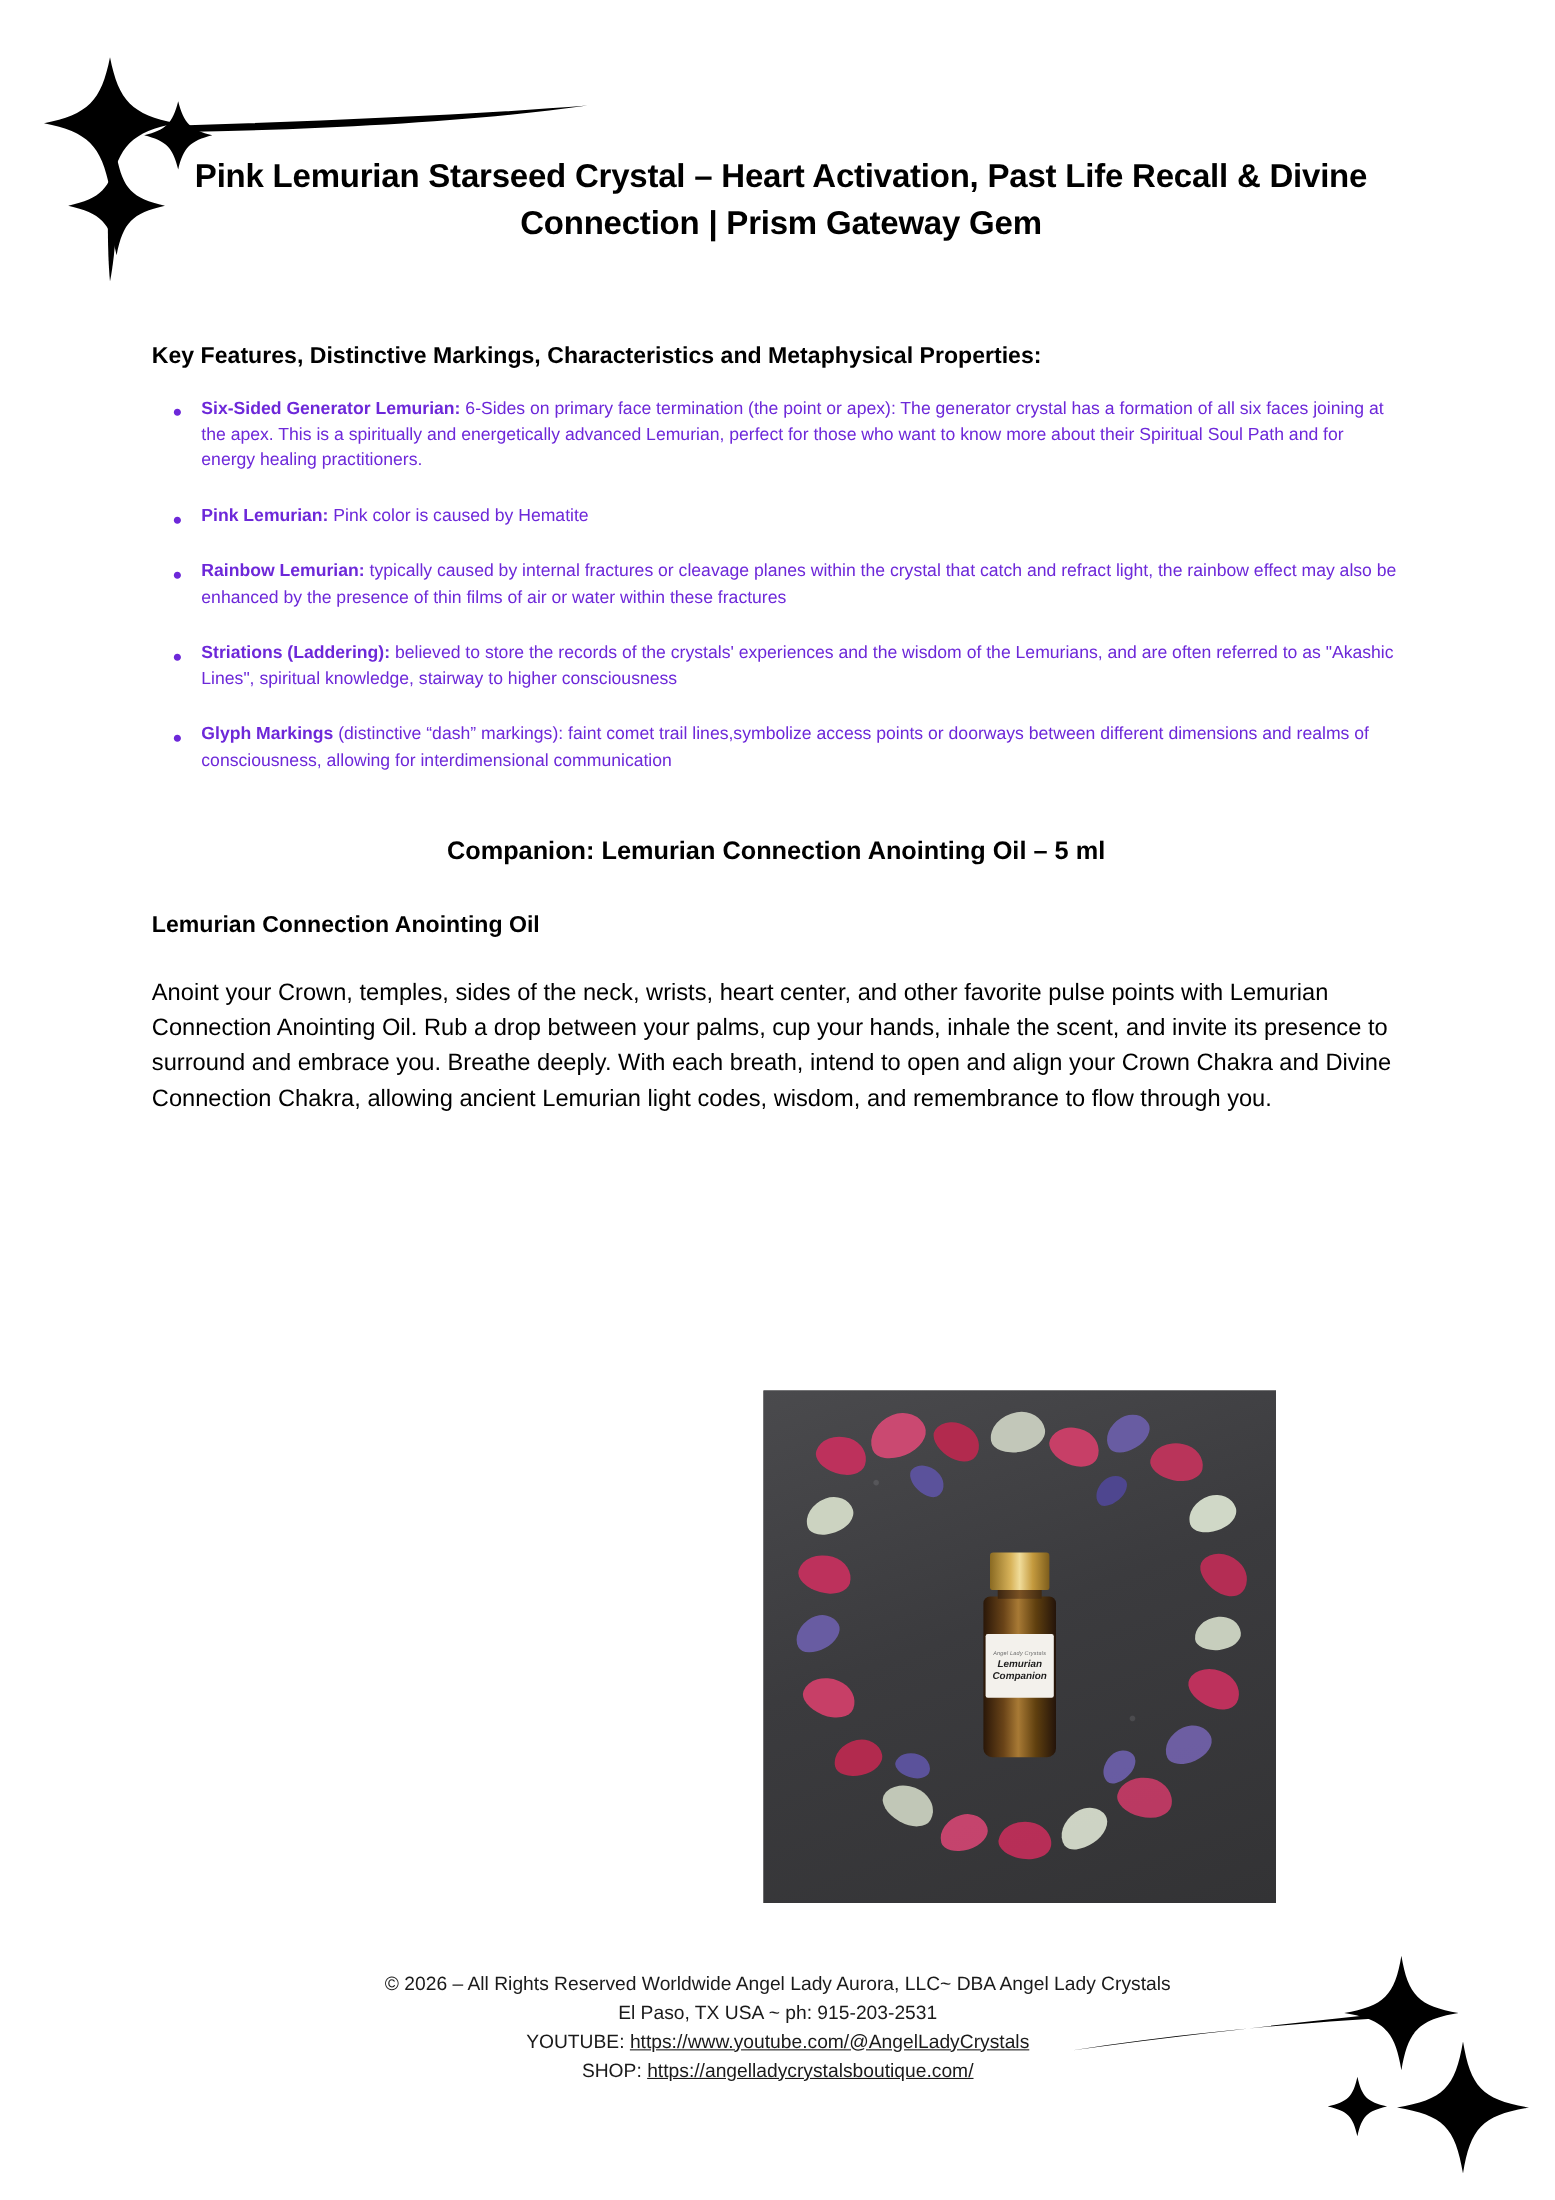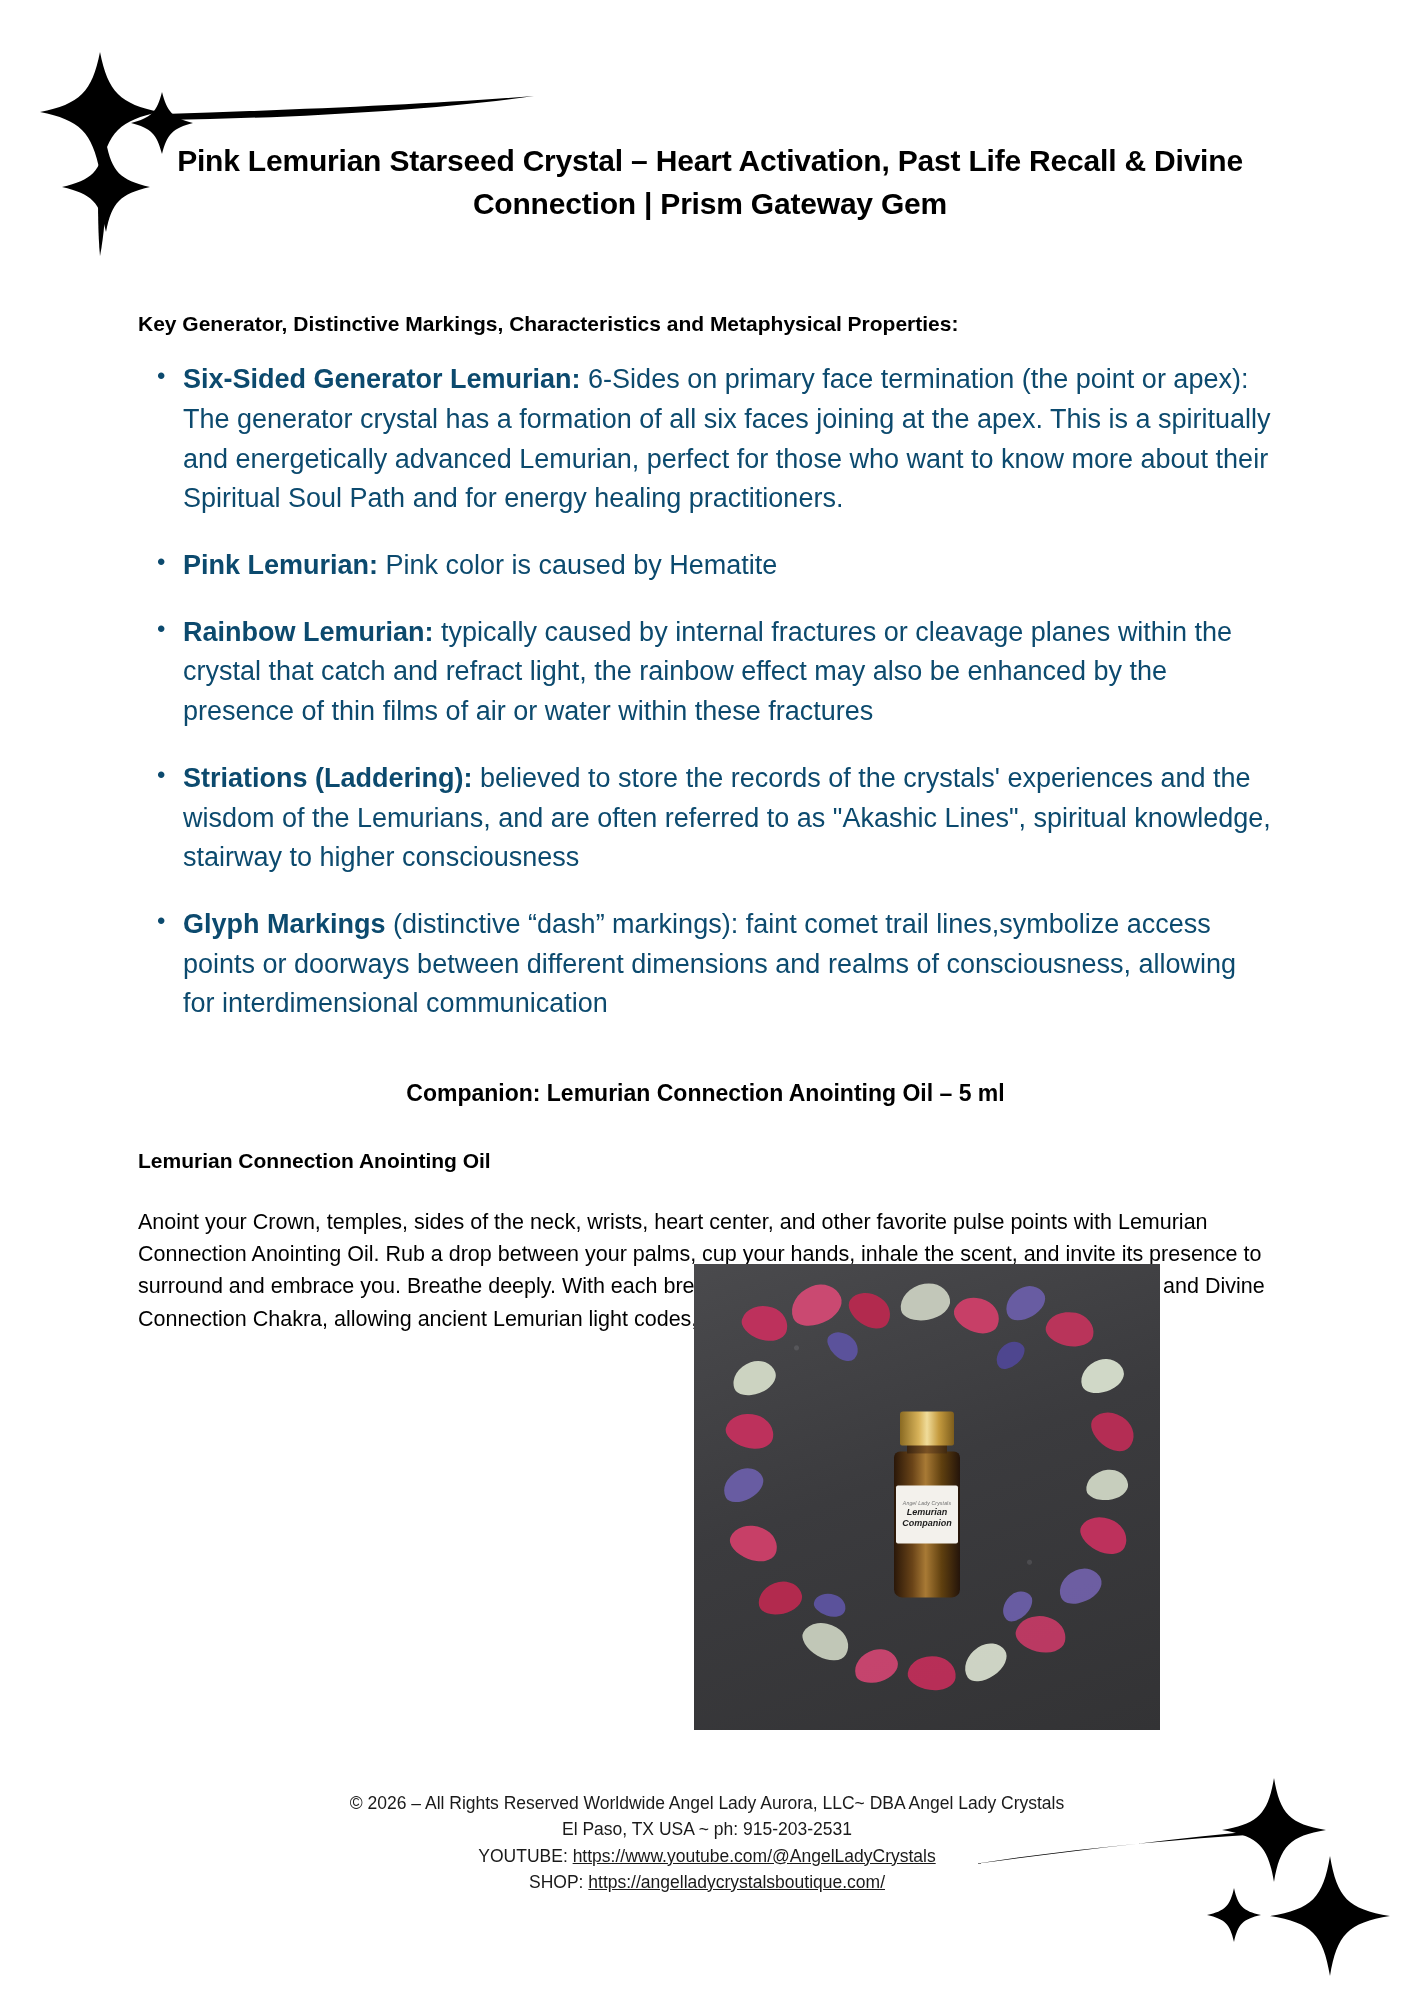--- a/index.html
+++ b/index.html
@@ -69,24 +69,24 @@
   }
 
   ul.features {
     list-style: none;
     margin: 0;
     padding: 0;
   }
   ul.features li {
     position: relative;
     padding-left: 45px;
-    font-size: 27px;
+    font-size: 16px;
     line-height: 1.47;
     margin-bottom: 27px;
-    color: #0c4a6e;
+    color: #6d28d9;
   }
   ul.features li:before {
     content: "\2022";
     position: absolute;
     left: 19px;
     top: -2px;
     font-size: 24px;
     line-height: 1.47;
   }
   ul.features li b {
@@ -225,21 +225,21 @@
     <path d="M128 62 C133 82, 139 88, 159 93 C139 98, 133 104, 128 124 C123 104, 117 98, 97 93 C117 88, 123 82, 128 62 Z" fill="#000"></path>
     <path d="M72 112 C78 142, 86 150, 116 157 C86 164, 78 172, 72 202 C66 172, 58 164, 28 157 C58 150, 66 142, 72 112 Z" fill="#000"></path>
     <path d="M130 84 C260 80, 400 74, 500 66 C400 80, 260 88, 130 90 Z" fill="#000"></path>
     <path d="M72 158 C72 180, 70 205, 66 226 C64 205, 64 180, 64 158 Z" fill="#000"></path>
   </svg>
 
   <div class="title">Pink Lemurian Starseed Crystal – Heart Activation, Past Life Recall &amp; Divine Connection | Prism Gateway Gem</div>
 
   <div class="content">
 
-    <div class="section-heading">Key Generator, Distinctive Markings, Characteristics and Metaphysical Properties:</div>
+    <div class="section-heading">Key Features, Distinctive Markings, Characteristics and Metaphysical Properties:</div>
 
     <ul class="features">
       <li>
         <b>Six-Sided Generator Lemurian:</b><span> 6-Sides on primary face termination (the point or apex): The generator crystal has a formation of all six faces joining at the apex. This is a spiritually and energetically advanced Lemurian, perfect for those who want to know more about their Spiritual Soul Path and for energy healing practitioners.</span>
       </li>
       <li>
         <b>Pink Lemurian:</b><span> Pink color is caused by Hematite</span>
       </li>
       <li>
         <b>Rainbow Lemurian:</b><span> typically caused by internal fractures or cleavage planes within the crystal that catch and refract light, the rainbow effect may also be enhanced by the presence of thin films of air or water within these fractures</span>

